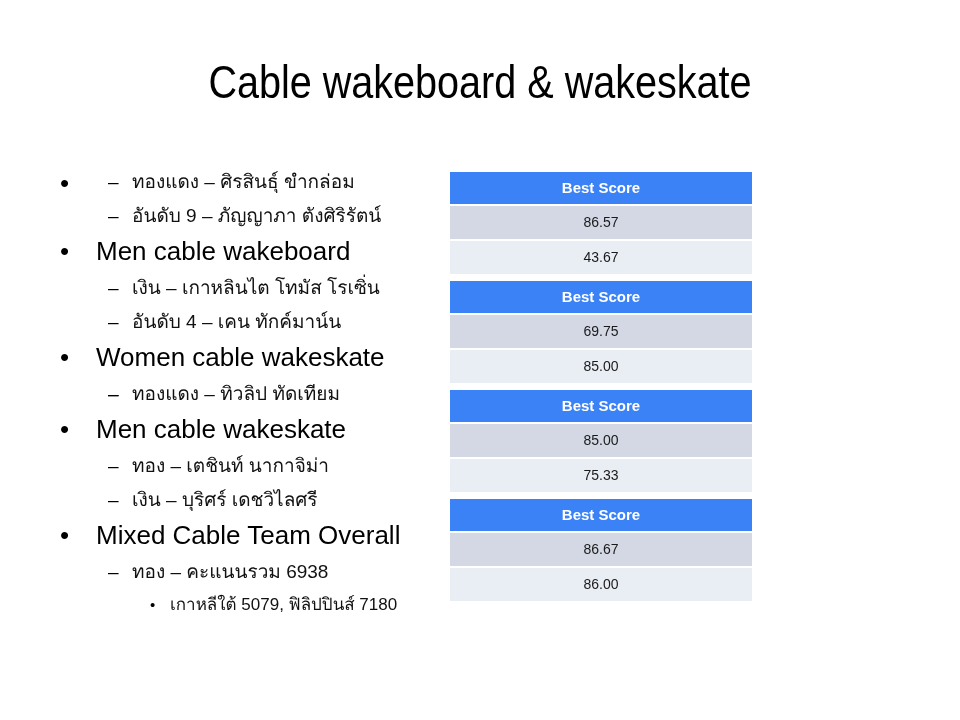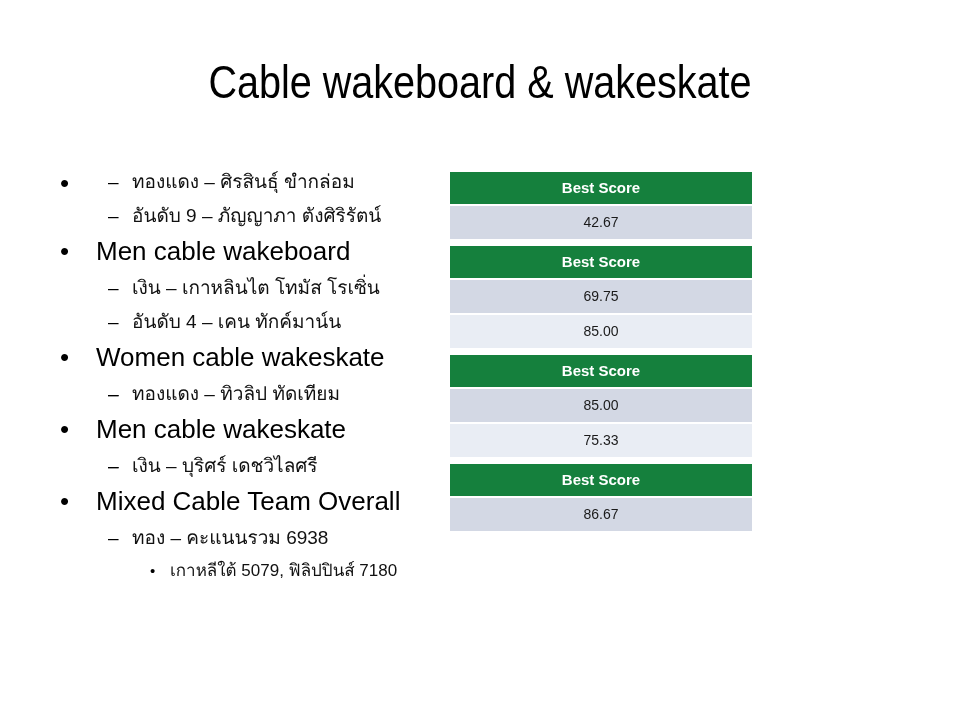--- a/index.html
+++ b/index.html
@@ -115,21 +115,21 @@
 
   .sr {
     width: 302px;
     box-sizing: border-box;
     text-align: center;
   }
 
   .sr-header {
     height: 32px;
     line-height: 32px;
-    background: #15803d;
+    background: #3b82f6;
     color: #ffffff;
     font-size: 15px;
     font-weight: bold;
     margin-bottom: 2px;
   }
   .sr-odd {
     height: 33px;
     line-height: 33px;
     background: #d3d8e4;
     color: #1a1a1a;
@@ -194,20 +194,21 @@
     </div>
   </div>
 
   <div class="group">
     <div class="lvl1">
       <span class="marker">•</span>
       <span>Men cable wakeskate</span>
     </div>
     <div class="lvl2">
       <span class="marker">–</span>
+      <span>ทอง – เตชินท์ นากาจิม่า</span>
     </div>
     <div class="lvl2">
       <span class="marker">–</span>
       <span>เงิน – บุริศร์ เดชวิไลศรี</span>
     </div>
   </div>
 
   <div class="group">
     <div class="lvl1">
       <span class="marker">•</span>
@@ -222,33 +223,35 @@
       <span>เกาหลีใต้ 5079, ฟิลิปปินส์ 7180</span>
     </div>
   </div>
 
 </div>
 
 <div class="tables">
 
   <div class="score-table">
     <div class="sr sr-header">Best Score</div>
-    <div class="sr sr-odd">42.67</div>
+    <div class="sr sr-odd">86.57</div>
+    <div class="sr sr-even">43.67</div>
   </div>
 
   <div class="score-table">
     <div class="sr sr-header">Best Score</div>
     <div class="sr sr-odd">69.75</div>
     <div class="sr sr-even">85.00</div>
   </div>
 
   <div class="score-table">
     <div class="sr sr-header">Best Score</div>
     <div class="sr sr-odd">85.00</div>
     <div class="sr sr-even">75.33</div>
   </div>
 
   <div class="score-table">
     <div class="sr sr-header">Best Score</div>
     <div class="sr sr-odd">86.67</div>
+    <div class="sr sr-even">86.00</div>
   </div>
 
 </div>
 
 </body></html>

